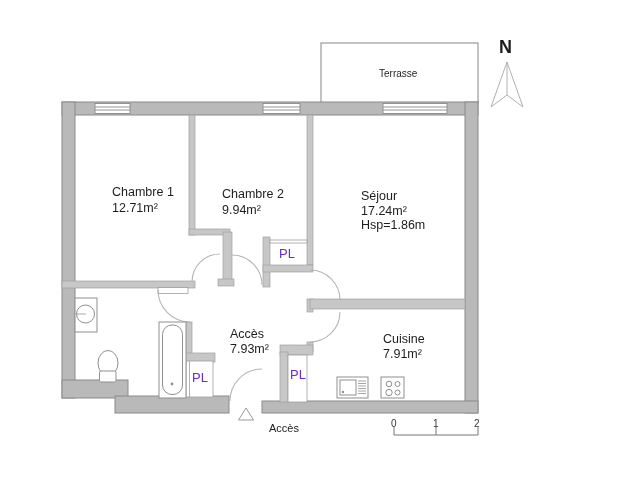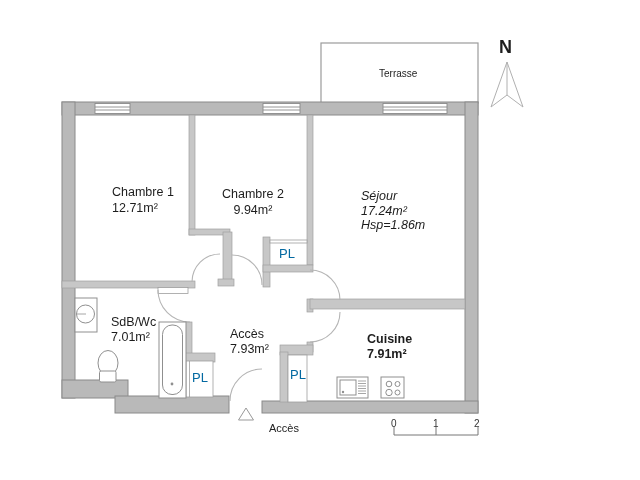--- a/index.html
+++ b/index.html
@@ -11,21 +11,21 @@
     overflow:hidden;
   }
   .plan-svg{position:absolute;left:0;top:0;}
   .lbl{
     position:absolute;
     color:#1d1d1d;
     font-size:12.5px;
     line-height:15.5px;
     white-space:nowrap;
   }
-  .lbl-pl{font-size:13px;color:#0369a1;}
+  .lbl-pl{font-size:13px;color:#6d28d9;}
   .lbl-terrace{font-size:10px;}
   .lbl-north{font-size:18px;font-weight:600;}
   .lbl-access{font-size:11px;color:#222;margin-left:36px;}
   .lbl-tick{font-size:10px;color:#333;}
 </style>
 </head>
 <body>
 
 <div class="canvas">
 
@@ -126,42 +126,38 @@
 
   <div class="lbl lbl-terrace" style="left:379px;top:66px;">Terrasse</div>
 
   <div class="lbl lbl-north" style="left:499px;top:40px;">N</div>
 
   <div class="lbl" style="left:104px;top:185px;margin-left:8px;">
     <div>Chambre 1</div>
     <div>12.71m²</div>
   </div>
 
-  <div class="lbl" style="left:222px;top:187px;text-align:center;">
+  <div class="lbl" style="left:222px;top:187px;">
     <div>Chambre 2</div>
     <div>9.94m²</div>
   </div>
 
-  <div class="lbl" style="left:361px;top:189px;line-height:14.5px;font-style:italic;">
+  <div class="lbl" style="left:361px;top:189px;line-height:14.5px;">
     <div>Séjour</div>
     <div>17.24m²</div>
     <div>Hsp=1.86m</div>
   </div>
 
-  <div class="lbl" style="left:111px;top:315px;line-height:15px;">
-    <div>SdB/Wc</div>
-    <div>7.01m²</div>
-  </div>
 
   <div class="lbl" style="left:230px;top:327px;line-height:15px;">
     <div>Accès</div>
     <div>7.93m²</div>
   </div>
 
-  <div class="lbl" style="left:367px;top:332px;line-height:15px;font-weight:bold;">
+  <div class="lbl" style="left:383px;top:332px;line-height:15px;">
     <div>Cuisine</div>
     <div>7.91m²</div>
   </div>
 
   <div class="lbl lbl-pl" style="left:279px;top:246px;">PL</div>
   <div class="lbl lbl-pl" style="left:192px;top:370px;">PL</div>
   <div class="lbl lbl-pl" style="left:290px;top:367px;">PL</div>
 
   <div class="lbl lbl-access" style="left:233px;top:421px;">Accès</div>
 

